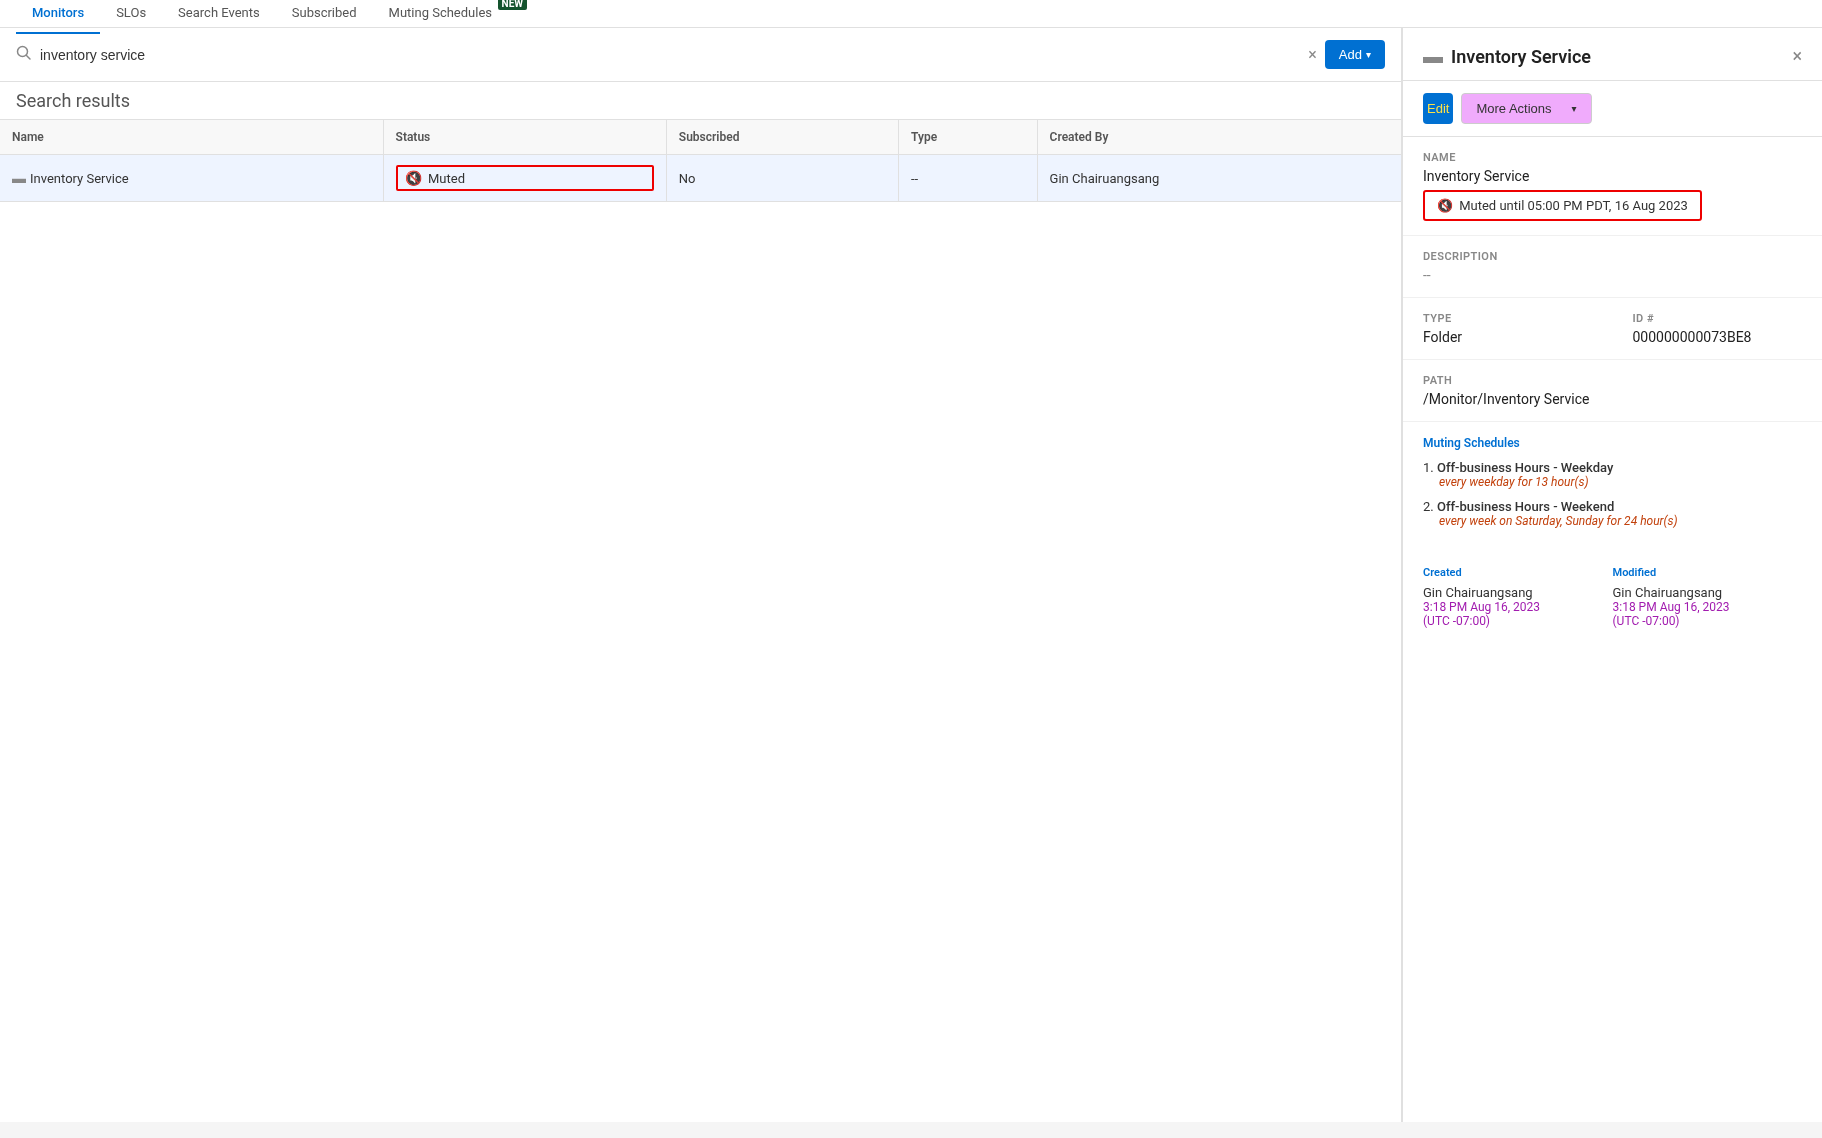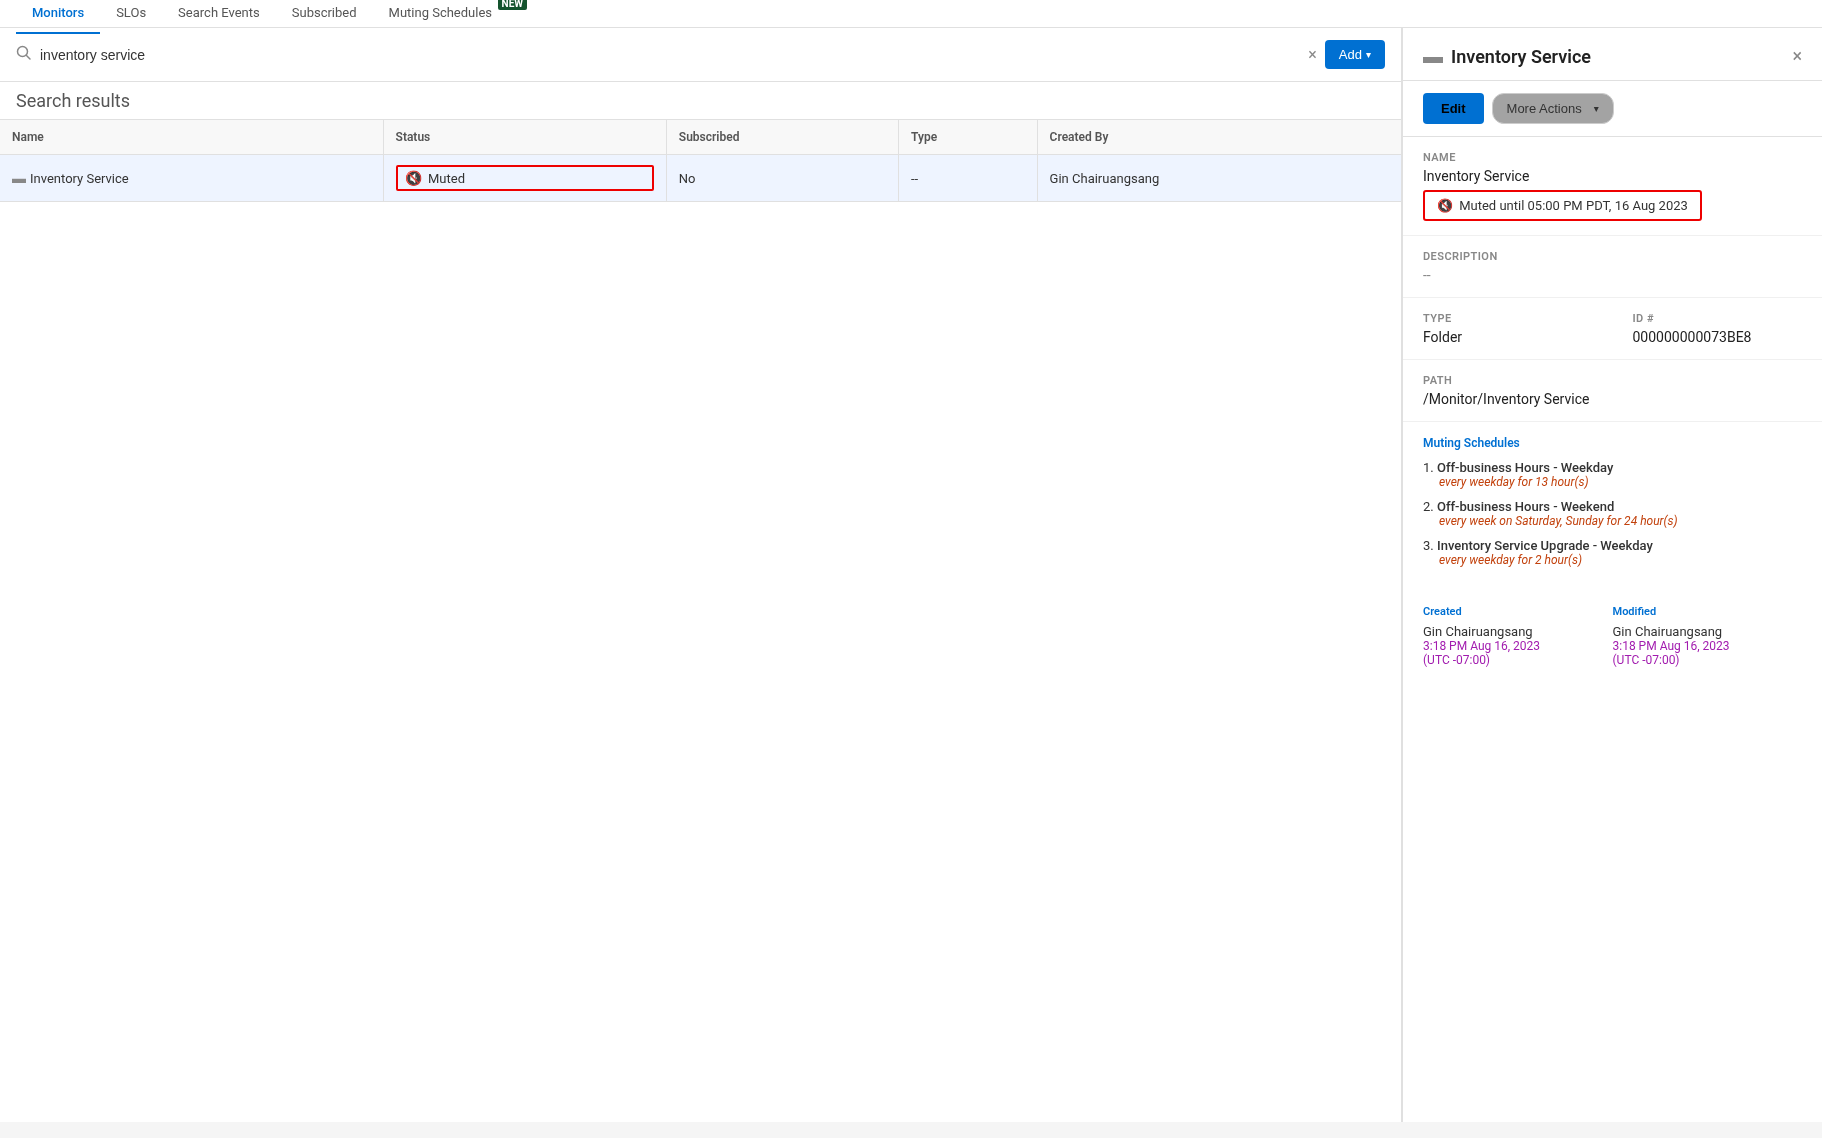--- a/index.html
+++ b/index.html
@@ -45,22 +45,22 @@
 
     
     .name-cell { display: flex; align-items: center; }
 
     
     .right-panel { width: 420px; background: #fff; border-left: 1px solid #e0e0e0; display: flex; flex-direction: column; overflow-y: auto; }
     .right-panel-header { display: flex; align-items: center; justify-content: space-between; padding: 16px 20px 12px; border-bottom: 1px solid #e0e0e0; }
     .right-panel-title { display: flex; align-items: center; gap: 8px; font-size: 18px; font-weight: 600; color: #222; }
     .right-panel-close { cursor: pointer; color: #888; font-size: 18px; line-height: 1; }
     .right-panel-actions { display: flex; gap: 8px; padding: 12px 20px; border-bottom: 1px solid #e0e0e0; }
-    .edit-btn { background: #0070d2; color: #000000; border: none; border-radius: 4px; padding: 7px 18px; font-size: 13px; cursor: pointer; font-weight: 700; }
-    .more-actions-btn { background: #a3a3a3; color: #333; border: 1px solid #ccc; border-radius: 12px; padding: 7px 14px; font-size: 13px; cursor: pointer; display: flex; align-items: center; gap: 12px; }
+    .edit-btn { background: #0070d2; color: #fde047; border: none; border-radius: 4px; padding: 7px 4px; font-size: 13px; cursor: pointer; font-weight: 400; }
+    .more-actions-btn { background: #f0abfc; color: #333; border: 1px solid #ccc; border-radius: 4px; padding: 7px 14px; font-size: 13px; cursor: pointer; display: flex; align-items: center; gap: 20px; }
 
     
     .detail-section { padding: 14px 20px; border-bottom: 1px solid #f0f0f0; }
     .detail-label { font-size: 11px; font-weight: 600; color: #888; text-transform: uppercase; letter-spacing: 0.04em; margin-bottom: 4px; }
     .detail-value { font-size: 14px; color: #222; }
     .detail-value.secondary { color: #888; }
 
     
     .muted-status-box { border: 2px solid #e00; border-radius: 3px; padding: 6px 12px; display: inline-flex; align-items: center; gap: 6px; font-size: 13px; color: #333; margin-top: 6px; }
 
@@ -206,25 +206,20 @@
         <li>
           <span>1.</span>
           <span style="font-size:13px; color:#333; font-weight:500;">Off-business Hours - Weekday</span>
           <div class="muting-item-schedule" style="margin-left: 16px;">every weekday for 13 hour(s)</div>
         </li>
         <li>
           <span>2.</span>
           <span style="font-size:13px; color:#333; font-weight:500;">Off-business Hours - Weekend</span>
           <div class="muting-item-schedule" style="margin-left: 16px;">every week on Saturday, Sunday for 24 hour(s)</div>
         </li>
-        <li>
-          <span>3.</span>
-          <span style="font-size:13px; color:#333; font-weight:500;">Inventory Service Upgrade - Weekday</span>
-          <div class="muting-item-schedule" style="margin-left: 16px;">every weekday for 2 hour(s)</div>
-        </li>
       </ul>
     </div>
 
     <div class="created-modified">
       <div class="cm-col">
         <div class="cm-label">Created</div>
         <div class="cm-name">Gin Chairuangsang</div>
         <div class="cm-date">3:18 PM Aug 16, 2023</div>
         <div class="cm-date">(UTC -07:00)</div>
       </div>

